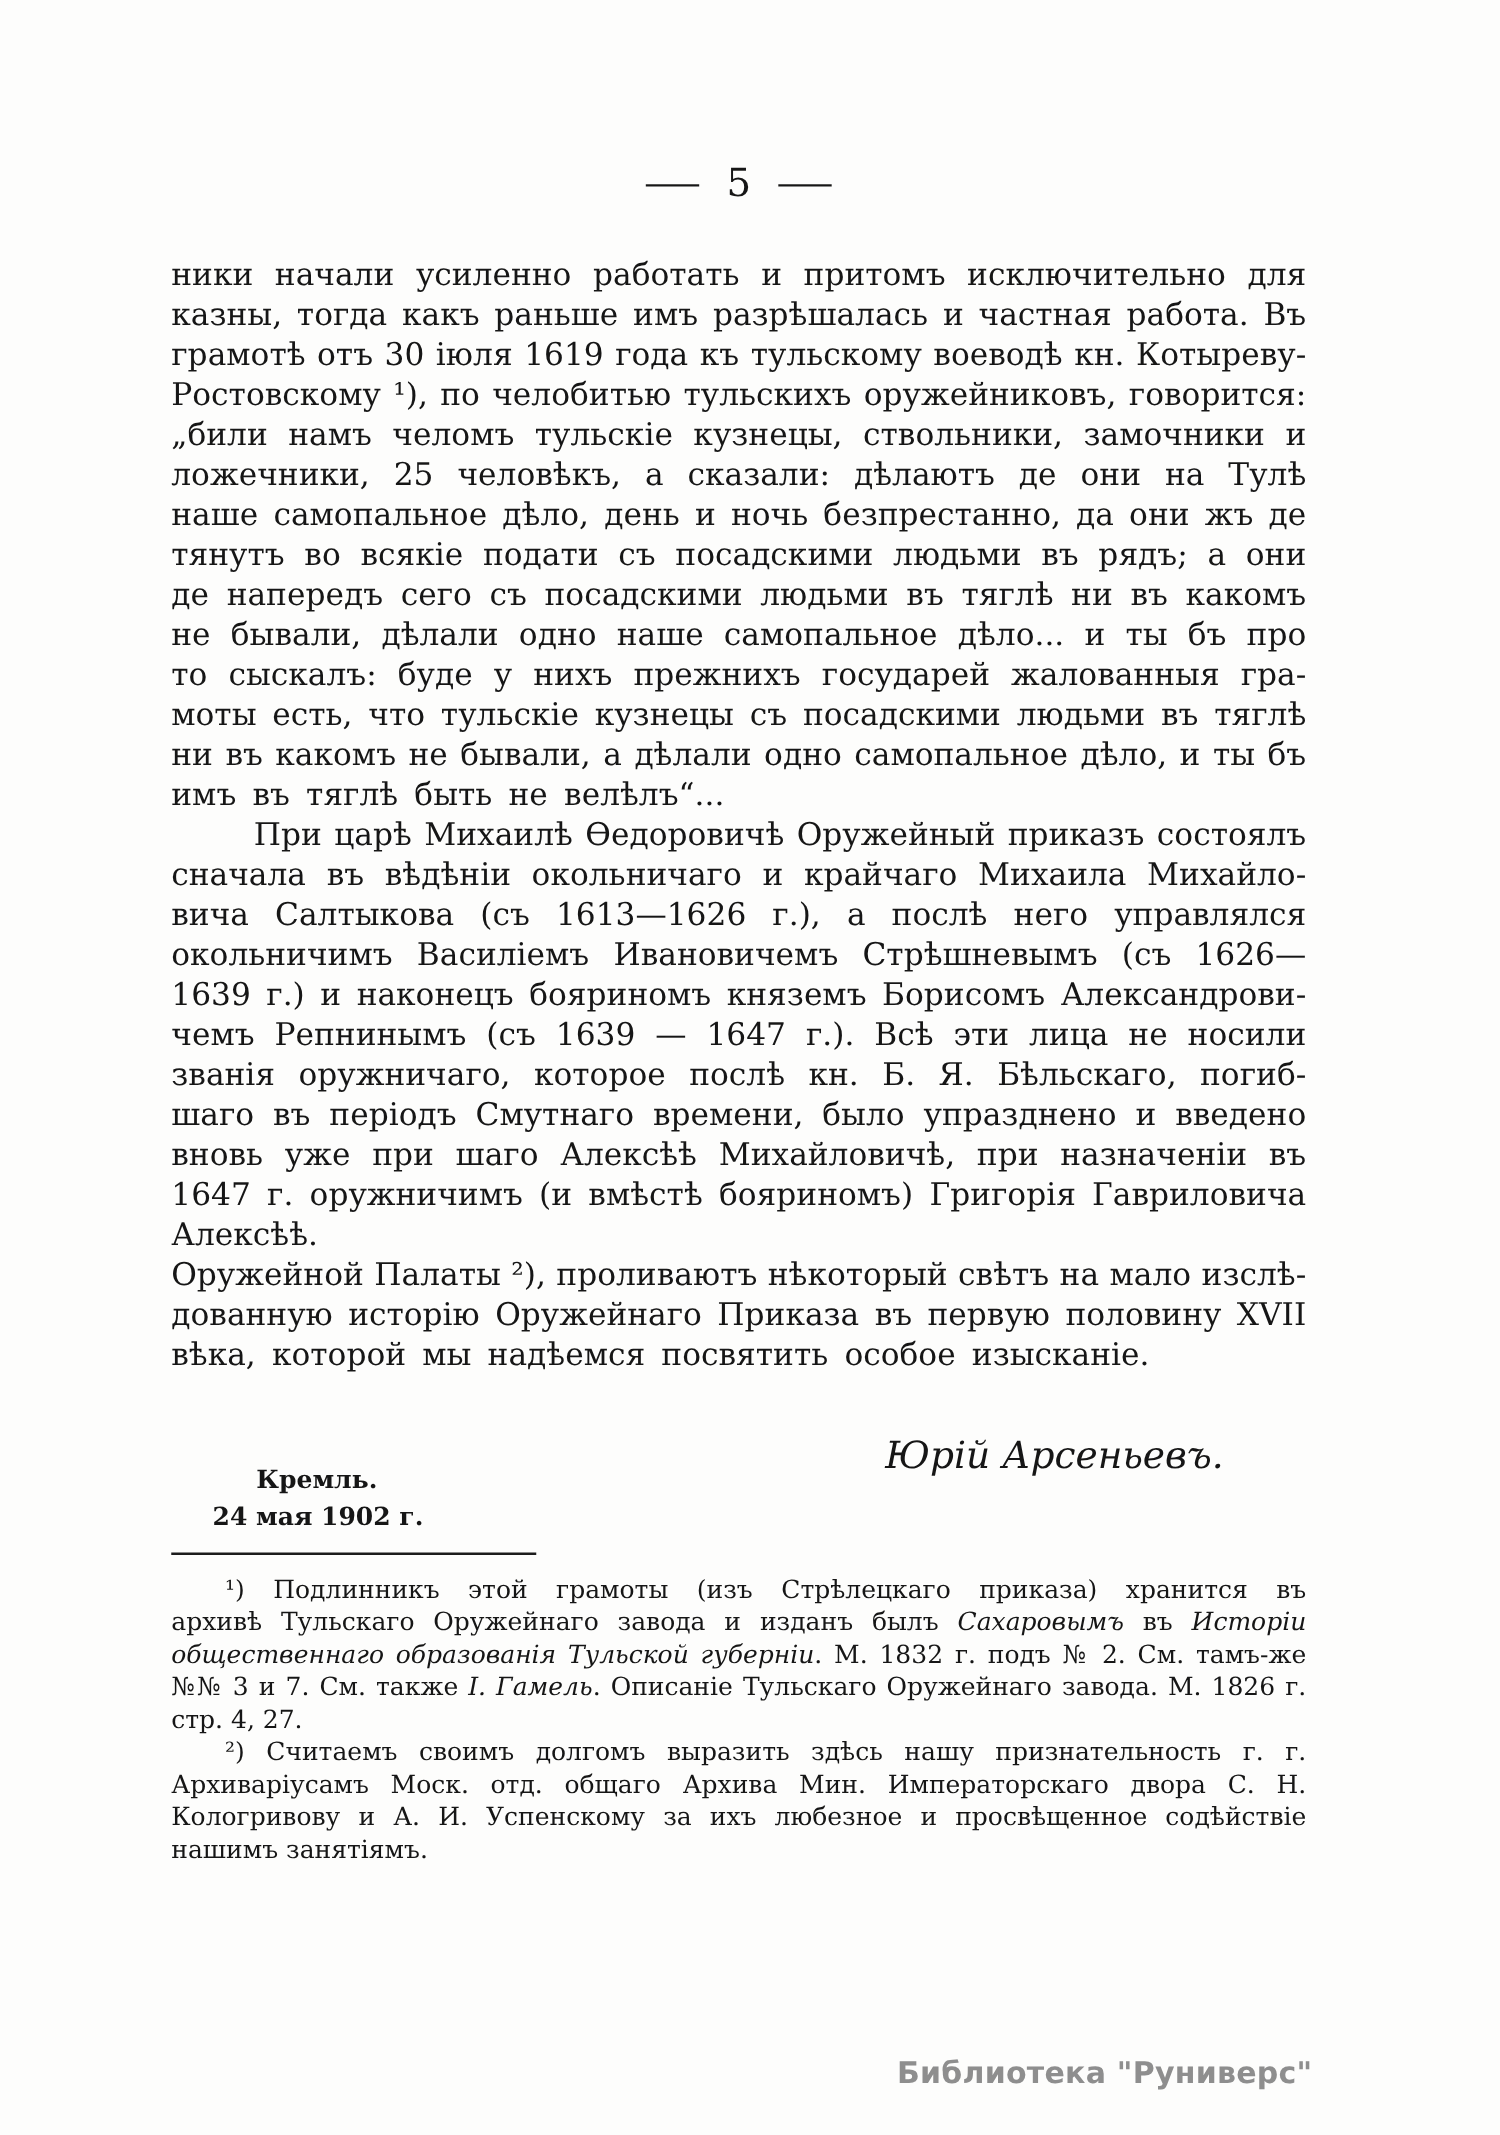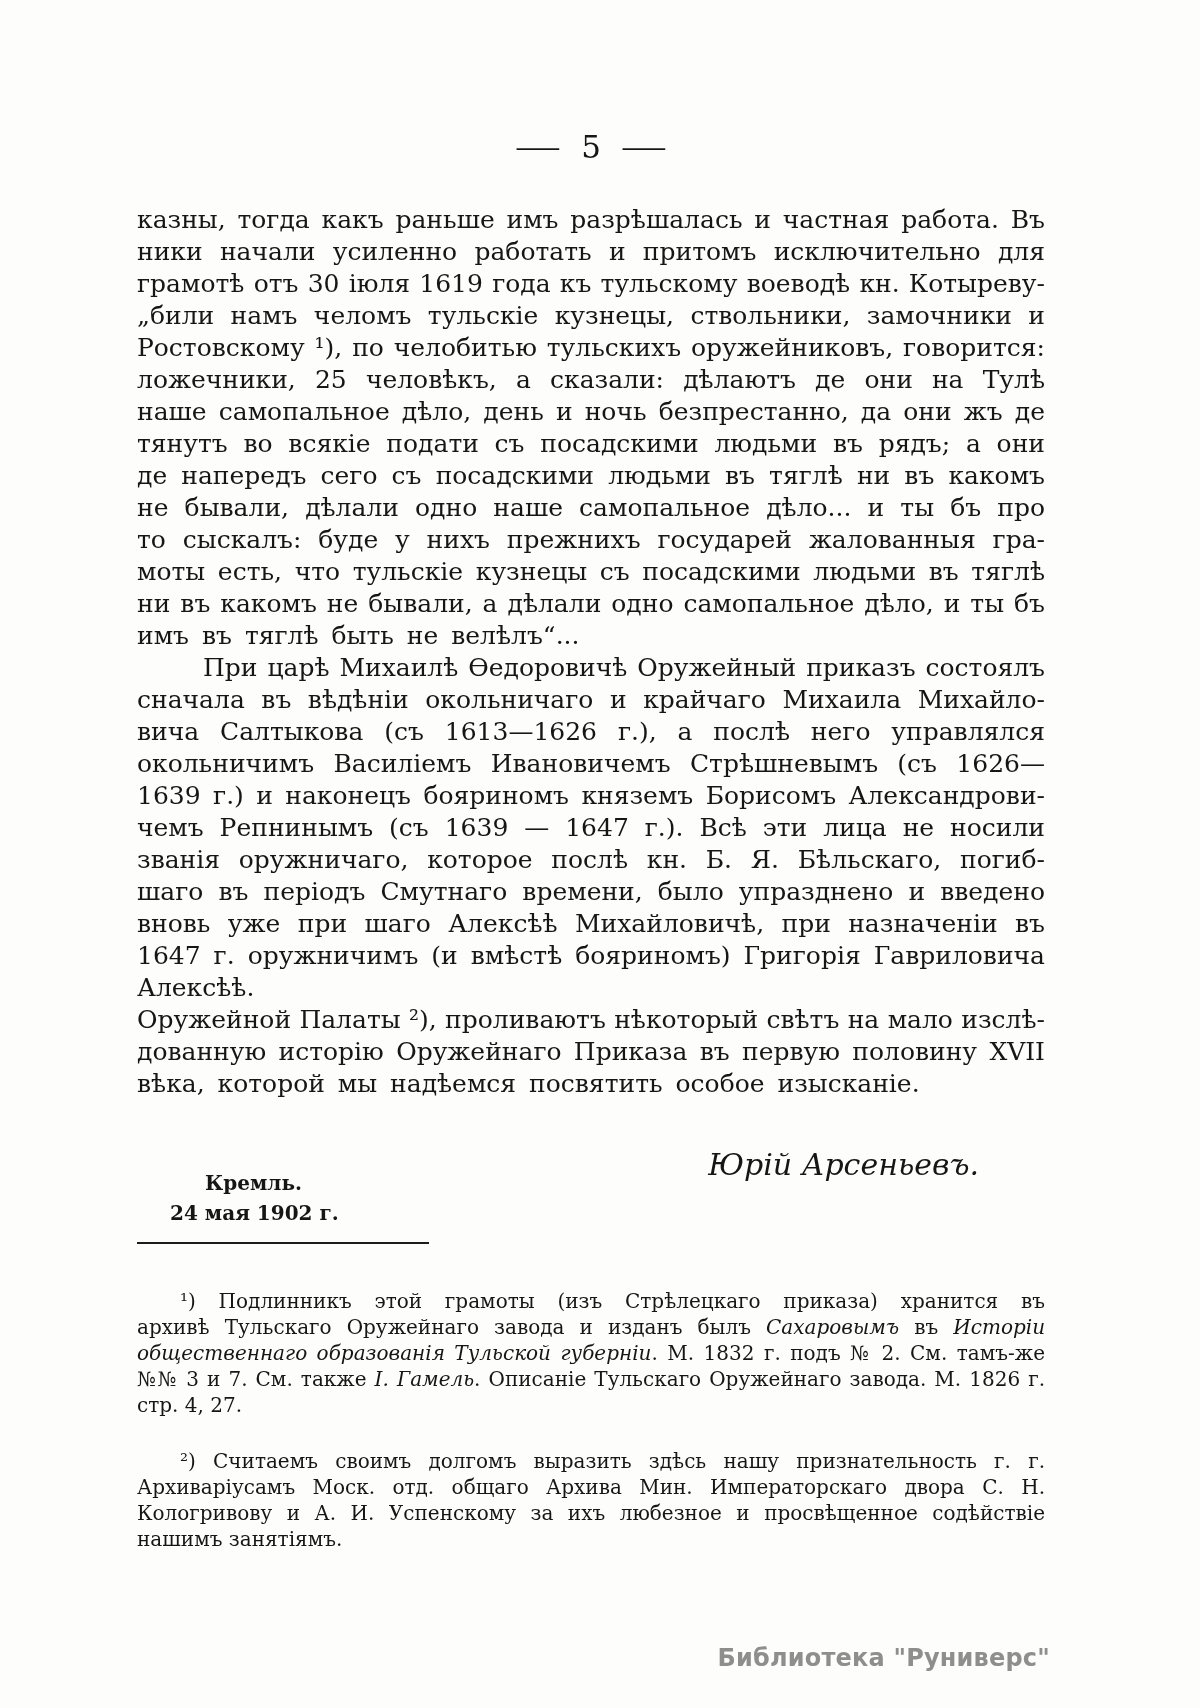--- a/index.html
+++ b/index.html
@@ -76,21 +76,21 @@
     width: 292px; height: 2px;
     background: #1c1c1c;
   }
   .footnotes {
     position: absolute;
     left: 137px; top: 1258px;
     width: 908px;
     font-size: 20px;
     line-height: 26px;
   }
-  .footnotes .tline.indent { text-indent: 43px; margin-top: 30px; }
+  .footnotes .tline.indent { text-indent: 43px; }
   .footnotes .tline.last { word-spacing: normal; }
   
   .watermark {
     position: absolute;
     top: 1644px;
     right: 150px;
     font-family: "DejaVu Sans", sans-serif;
     font-weight: bold;
     font-size: 24px;
     color: #8e8e8e;
@@ -103,25 +103,25 @@
 <div class="page">
 
   <div class="page-header">
     <span class="dash">—</span>
     <span class="pagenum">5</span>
     <span class="dash">—</span>
   </div>
 
   <div class="body-text">
       <div class="para">
+        <div class="tline">ники начали усиленно работать и притомъ исключительно для</div>
         <div class="tline">казны, тогда какъ раньше имъ разрѣшалась и частная работа. Въ</div>
-        <div class="tline">ники начали усиленно работать и притомъ исключительно для</div>
         <div class="tline">грамотѣ отъ 30 іюля 1619 года къ тульскому воеводѣ кн. Котыреву-</div>
+        <div class="tline">Ростовскому ¹), по челобитью тульскихъ оружейниковъ, говорится:</div>
         <div class="tline">„били намъ челомъ тульскіе кузнецы, ствольники, замочники и</div>
-        <div class="tline">Ростовскому ¹), по челобитью тульскихъ оружейниковъ, говорится:</div>
         <div class="tline">ложечники, 25 человѣкъ, а сказали: дѣлаютъ де они на Тулѣ</div>
         <div class="tline">наше самопальное дѣло, день и ночь безпрестанно, да они жъ де</div>
         <div class="tline">тянутъ во всякіе подати съ посадскими людьми въ рядъ; а они</div>
         <div class="tline">де напередъ сего съ посадскими людьми въ тяглѣ ни въ какомъ</div>
         <div class="tline">не бывали, дѣлали одно наше самопальное дѣло... и ты бъ про</div>
         <div class="tline">то сыскалъ: буде у нихъ прежнихъ государей жалованныя гра-</div>
         <div class="tline">моты есть, что тульскіе кузнецы съ посадскими людьми въ тяглѣ</div>
         <div class="tline">ни въ какомъ не бывали, а дѣлали одно самопальное дѣло, и ты бъ</div>
         <div class="tline last">имъ въ тяглѣ быть не велѣлъ“...</div>
       </div>

